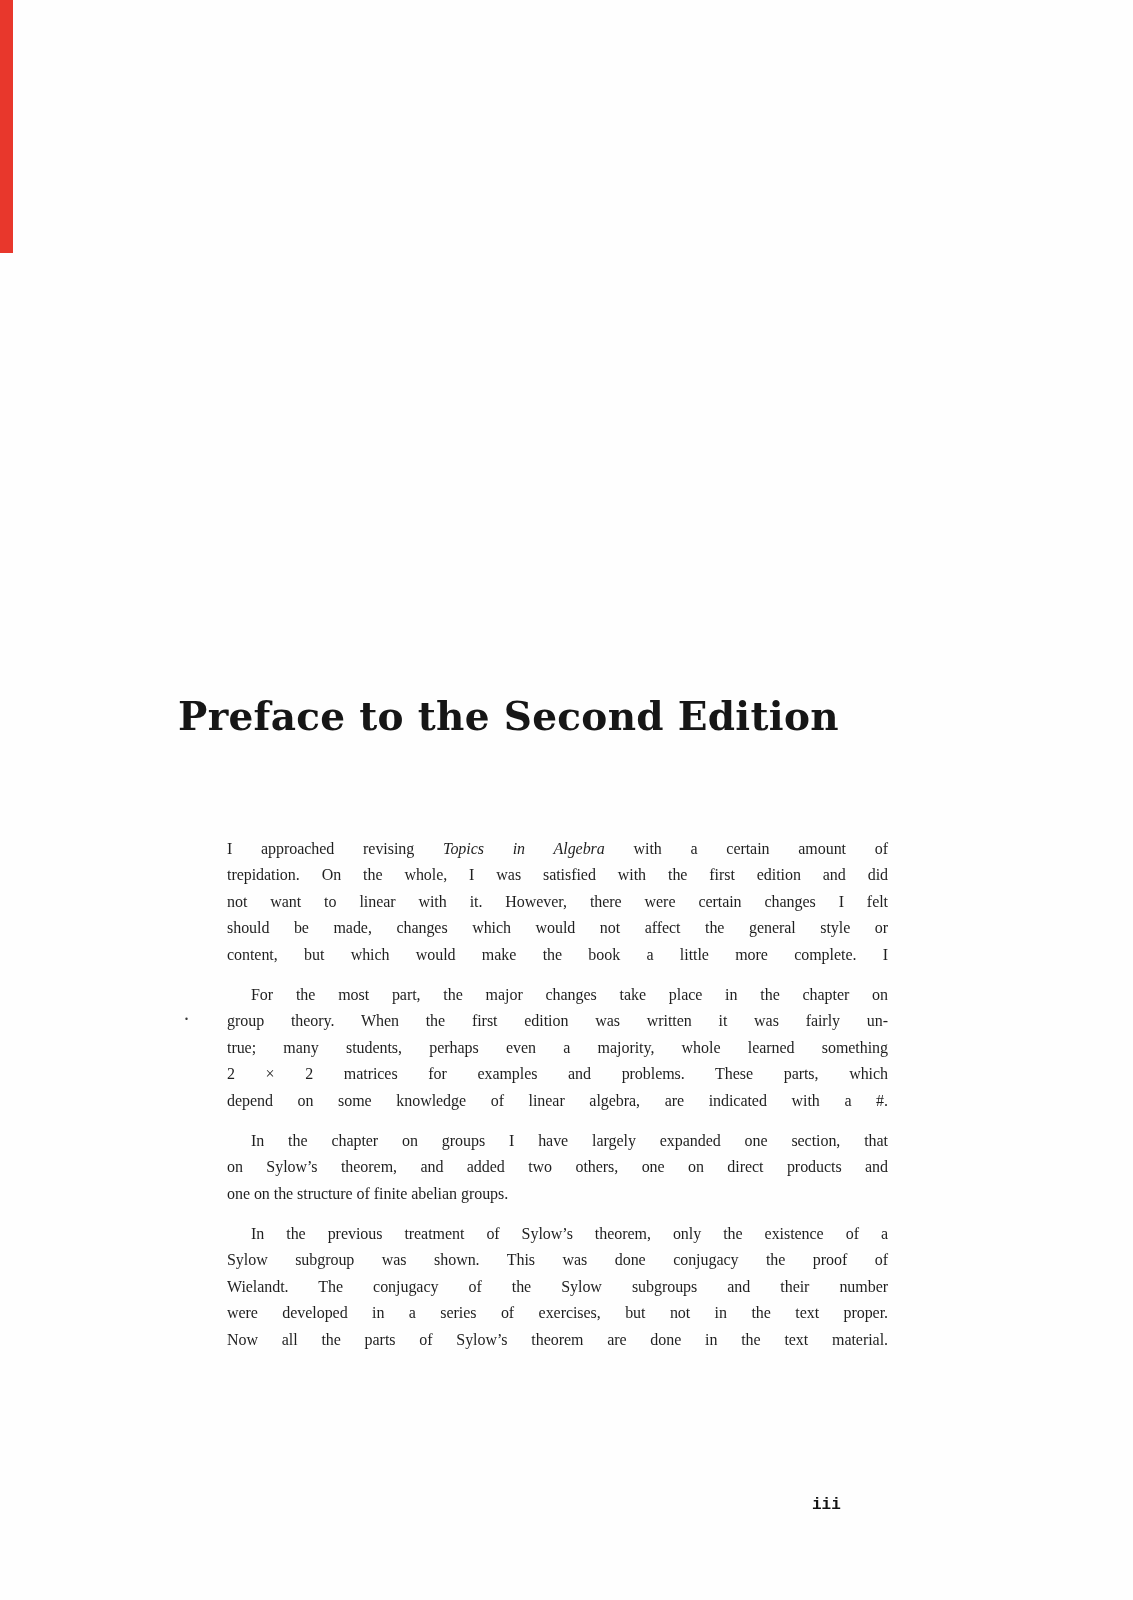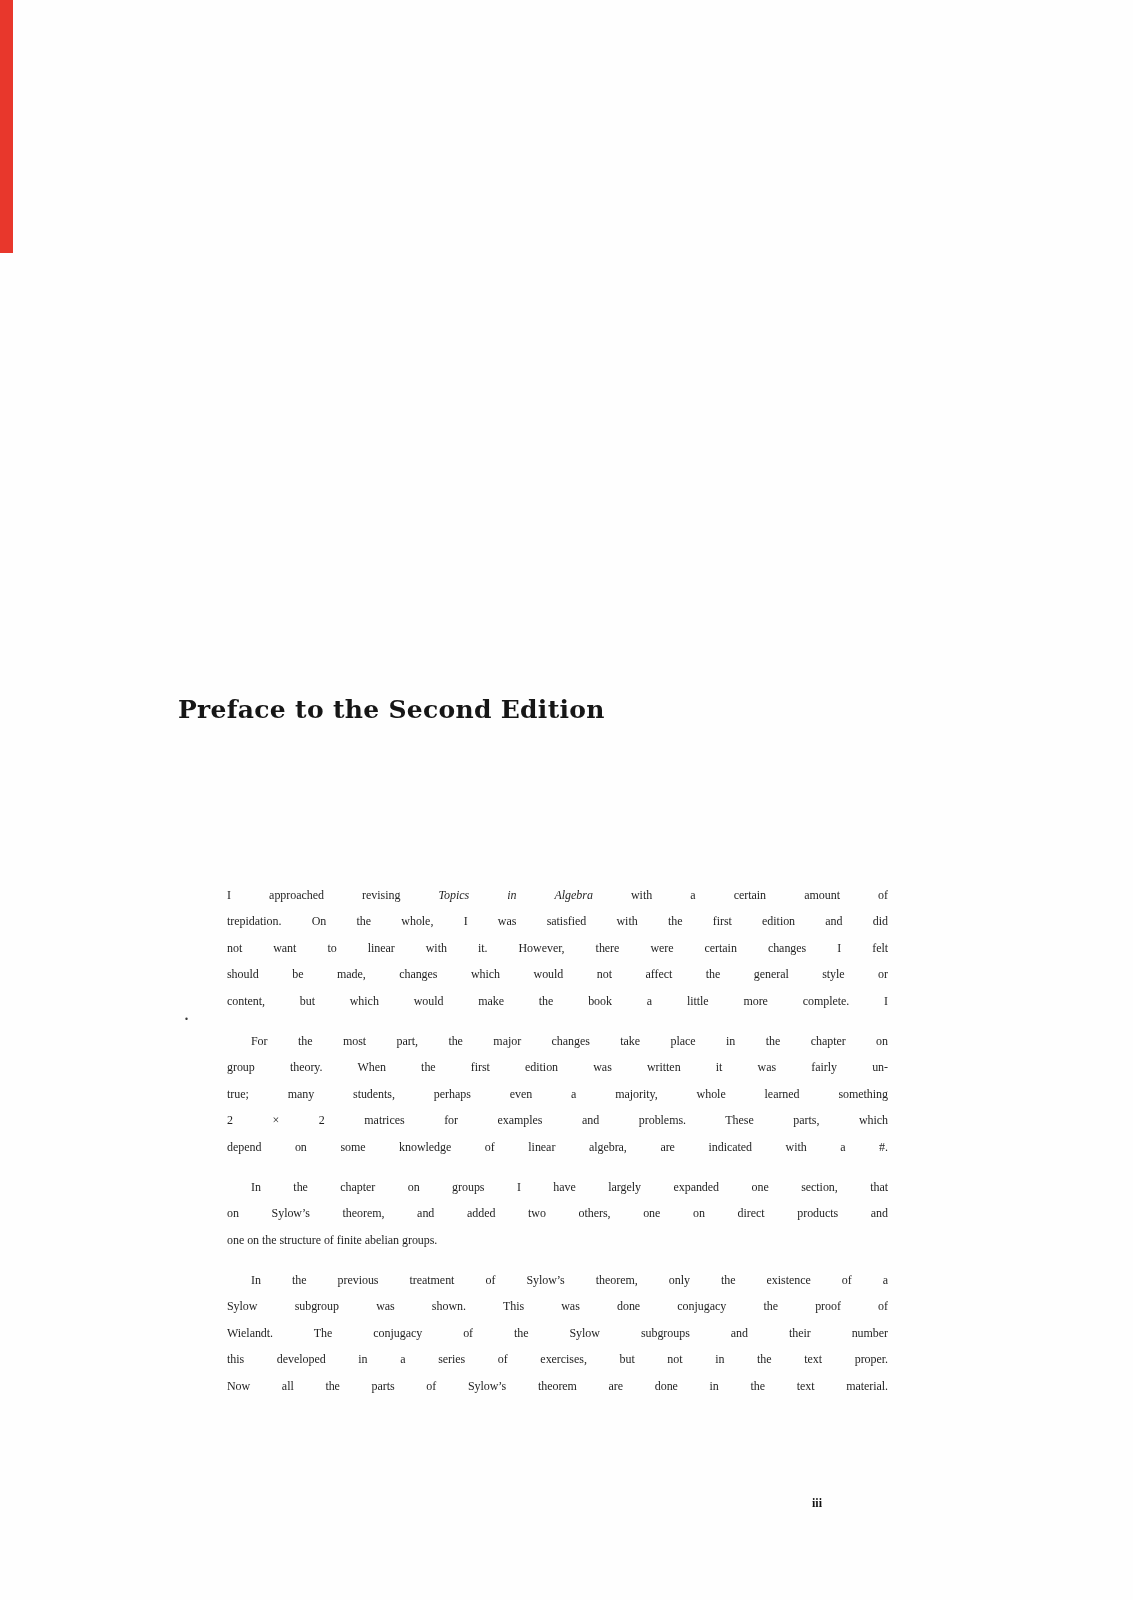--- a/index.html
+++ b/index.html
@@ -19,31 +19,31 @@
     left: 0; top: 0;
     width: 13px; height: 253px;
     background: #e8372c; 
   }
   .title {
     position: absolute;
     left: 178px; top: 697px;
     margin: 0;
     font-family: "DejaVu Serif", serif;
     font-weight: bold;
-    font-size: 25px;
+    font-size: 39px;
     line-height: 1;
     letter-spacing: 0.3px;
     color: #161616;
     white-space: nowrap;
   }
   .body-block {
     position: absolute;
-    left: 227px; top: 882px;
+    left: 227px; top: 836px;
     width: 661px;
-    font-size: 12px;
+    font-size: 16px;
     color: #1f1f1f;
     letter-spacing: -0.05px;
   }
   .para { margin: 0; padding: 0; }
   .line {
     height: 26.4px;
     line-height: 26.4px;
     white-space: nowrap;
     text-align: justify;
     text-align-last: justify;
@@ -55,23 +55,24 @@
   .stray-mark {
     position: absolute;
     left: 184px; top: 1002px;
     font-size: 20px;
     color: #3a3a3a;
   }
   .page-number {
     position: absolute;
     left: 812px; top: 1497px;
     font-weight: bold;
-    font-size: 12px;
+    font-size: 16px;
     line-height: 1.1;
     color: #131313;
+    font-family: Liberation Mono, monospace;
   }
 </style>
 </head>
 <body>
 
 <div class="page">
 
   <div class="edge-strip" data-bind-style="background-color:artifacts.edge_strip_color" style="background-color: rgb(232, 55, 44);"></div>
 
   <h1 class="title" data-bind="title">Preface to the Second Edition</h1>
@@ -97,21 +98,21 @@
     <div class="para">
       <div class="line indent" data-bind="body.para3.lines.0">In the chapter on groups I have largely expanded one section, that</div>
       <div class="line" data-bind="body.para3.lines.1">on Sylow’s theorem, and added two others, one on direct products and</div>
       <div class="line natural" data-bind="body.para3.lines.2">one on the structure of finite abelian groups.</div>
     </div>
 
     <div class="para">
       <div class="line indent" data-bind="body.para4.lines.0">In the previous treatment of Sylow’s theorem, only the existence of a</div>
       <div class="line" data-bind="body.para4.lines.1">Sylow subgroup was shown. This was done conjugacy the proof of</div>
       <div class="line" data-bind="body.para4.lines.2">Wielandt. The conjugacy of the Sylow subgroups and their number</div>
-      <div class="line" data-bind="body.para4.lines.3">this developed in a series of exercises, but not in the text proper.</div>
+      <div class="line" data-bind="body.para4.lines.3">were developed in a series of exercises, but not in the text proper.</div>
       <div class="line" data-bind="body.para4.lines.4">Now all the parts of Sylow’s theorem are done in the text material.</div>
     </div>
 
   </div>
 
   <span class="stray-mark" data-bind="artifacts.stray_mark">.</span>
 
   <div class="page-number" data-bind="page_number">iii</div>
 
 </div>

